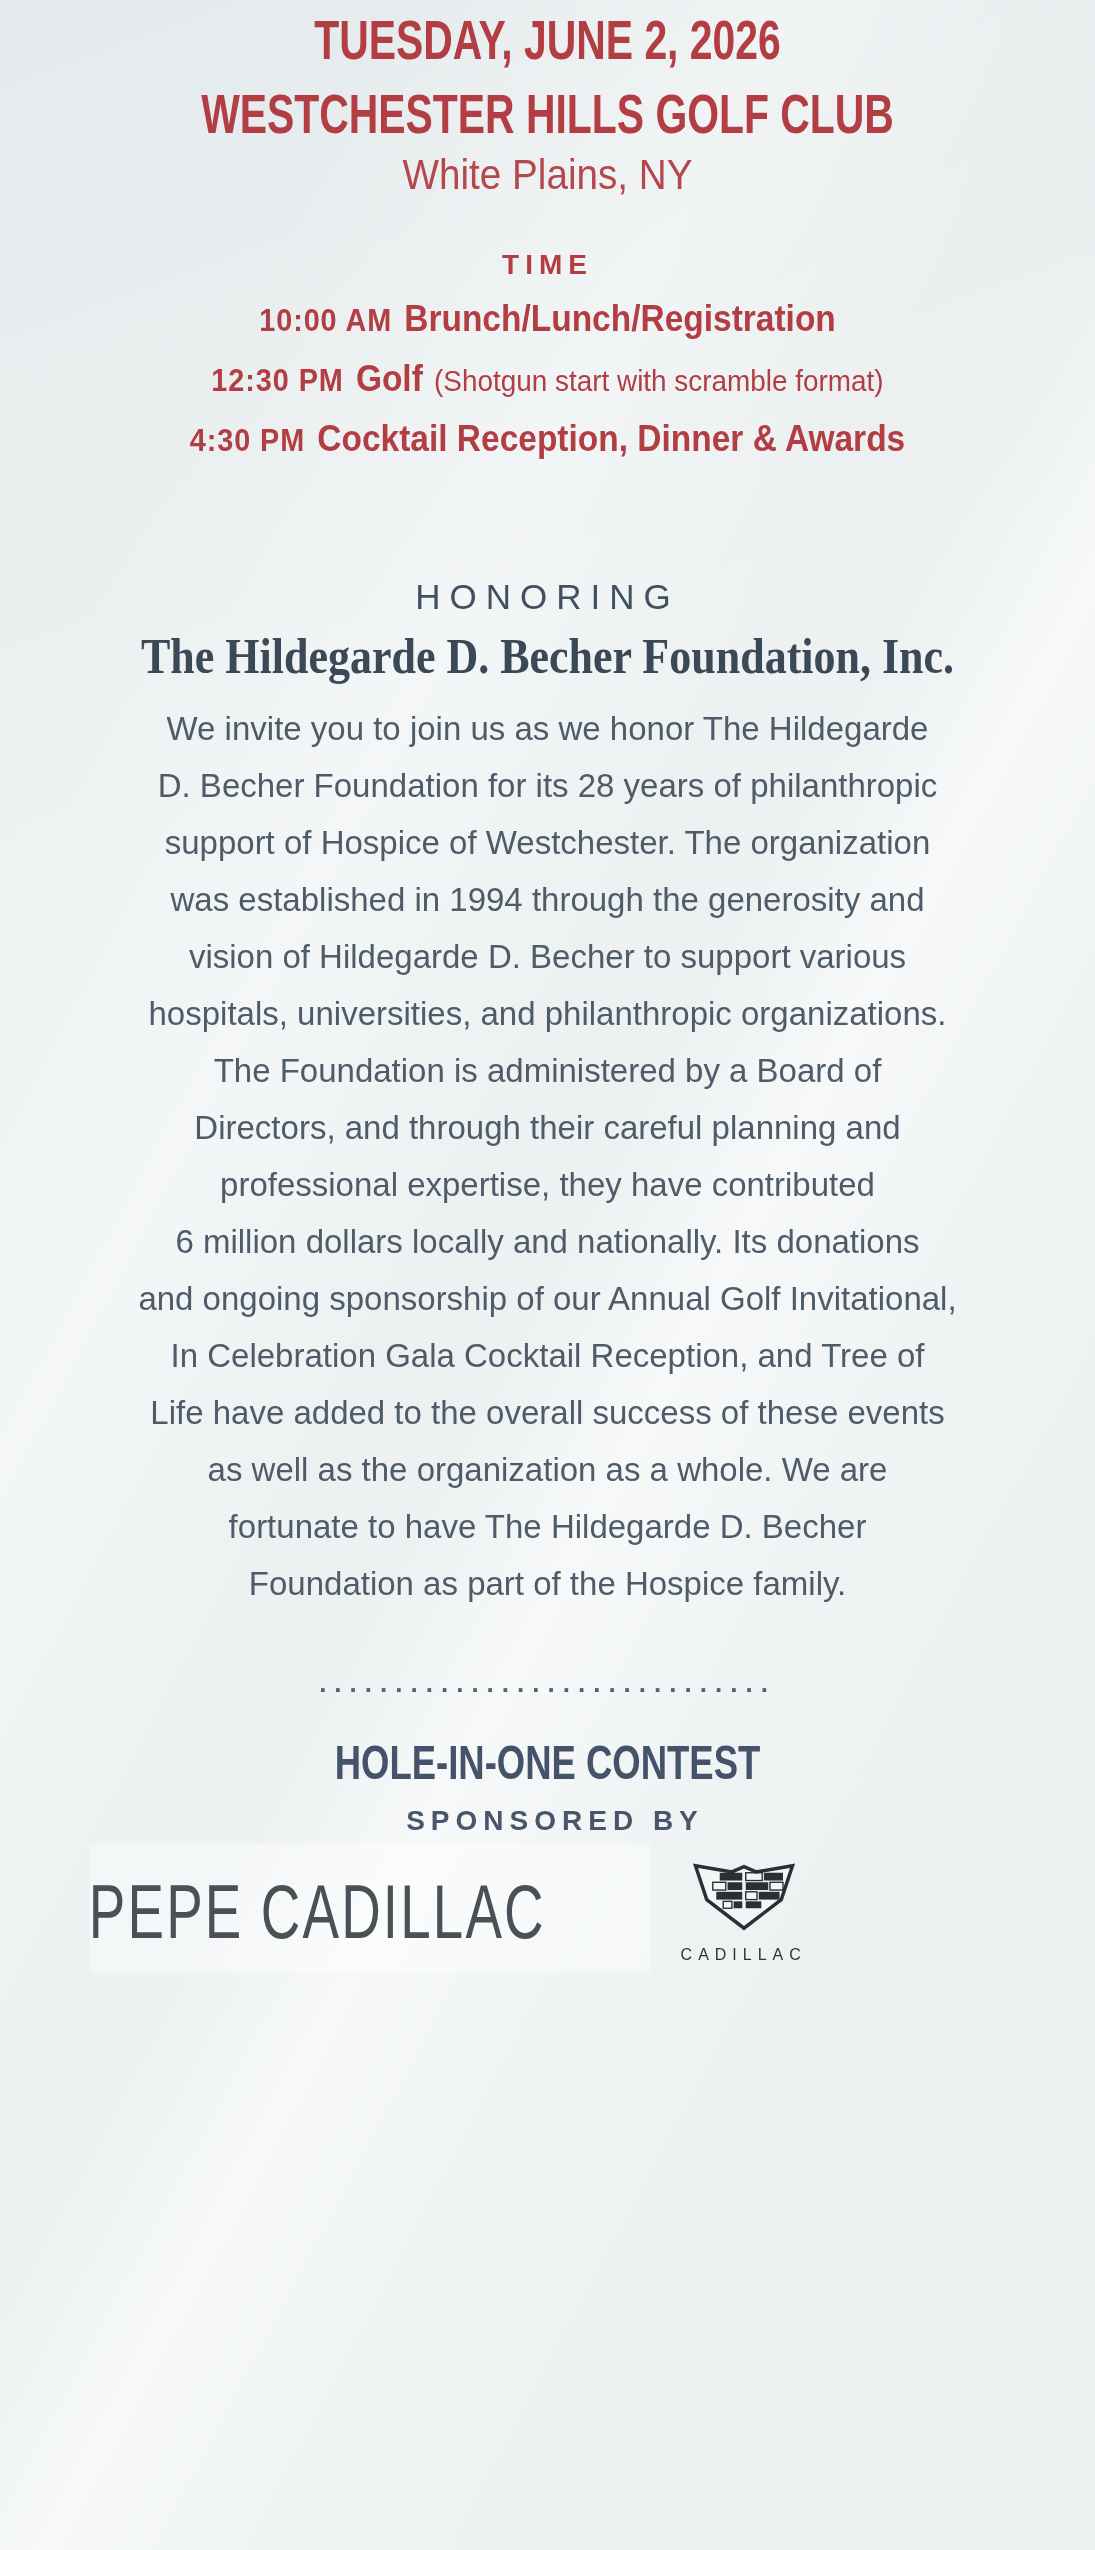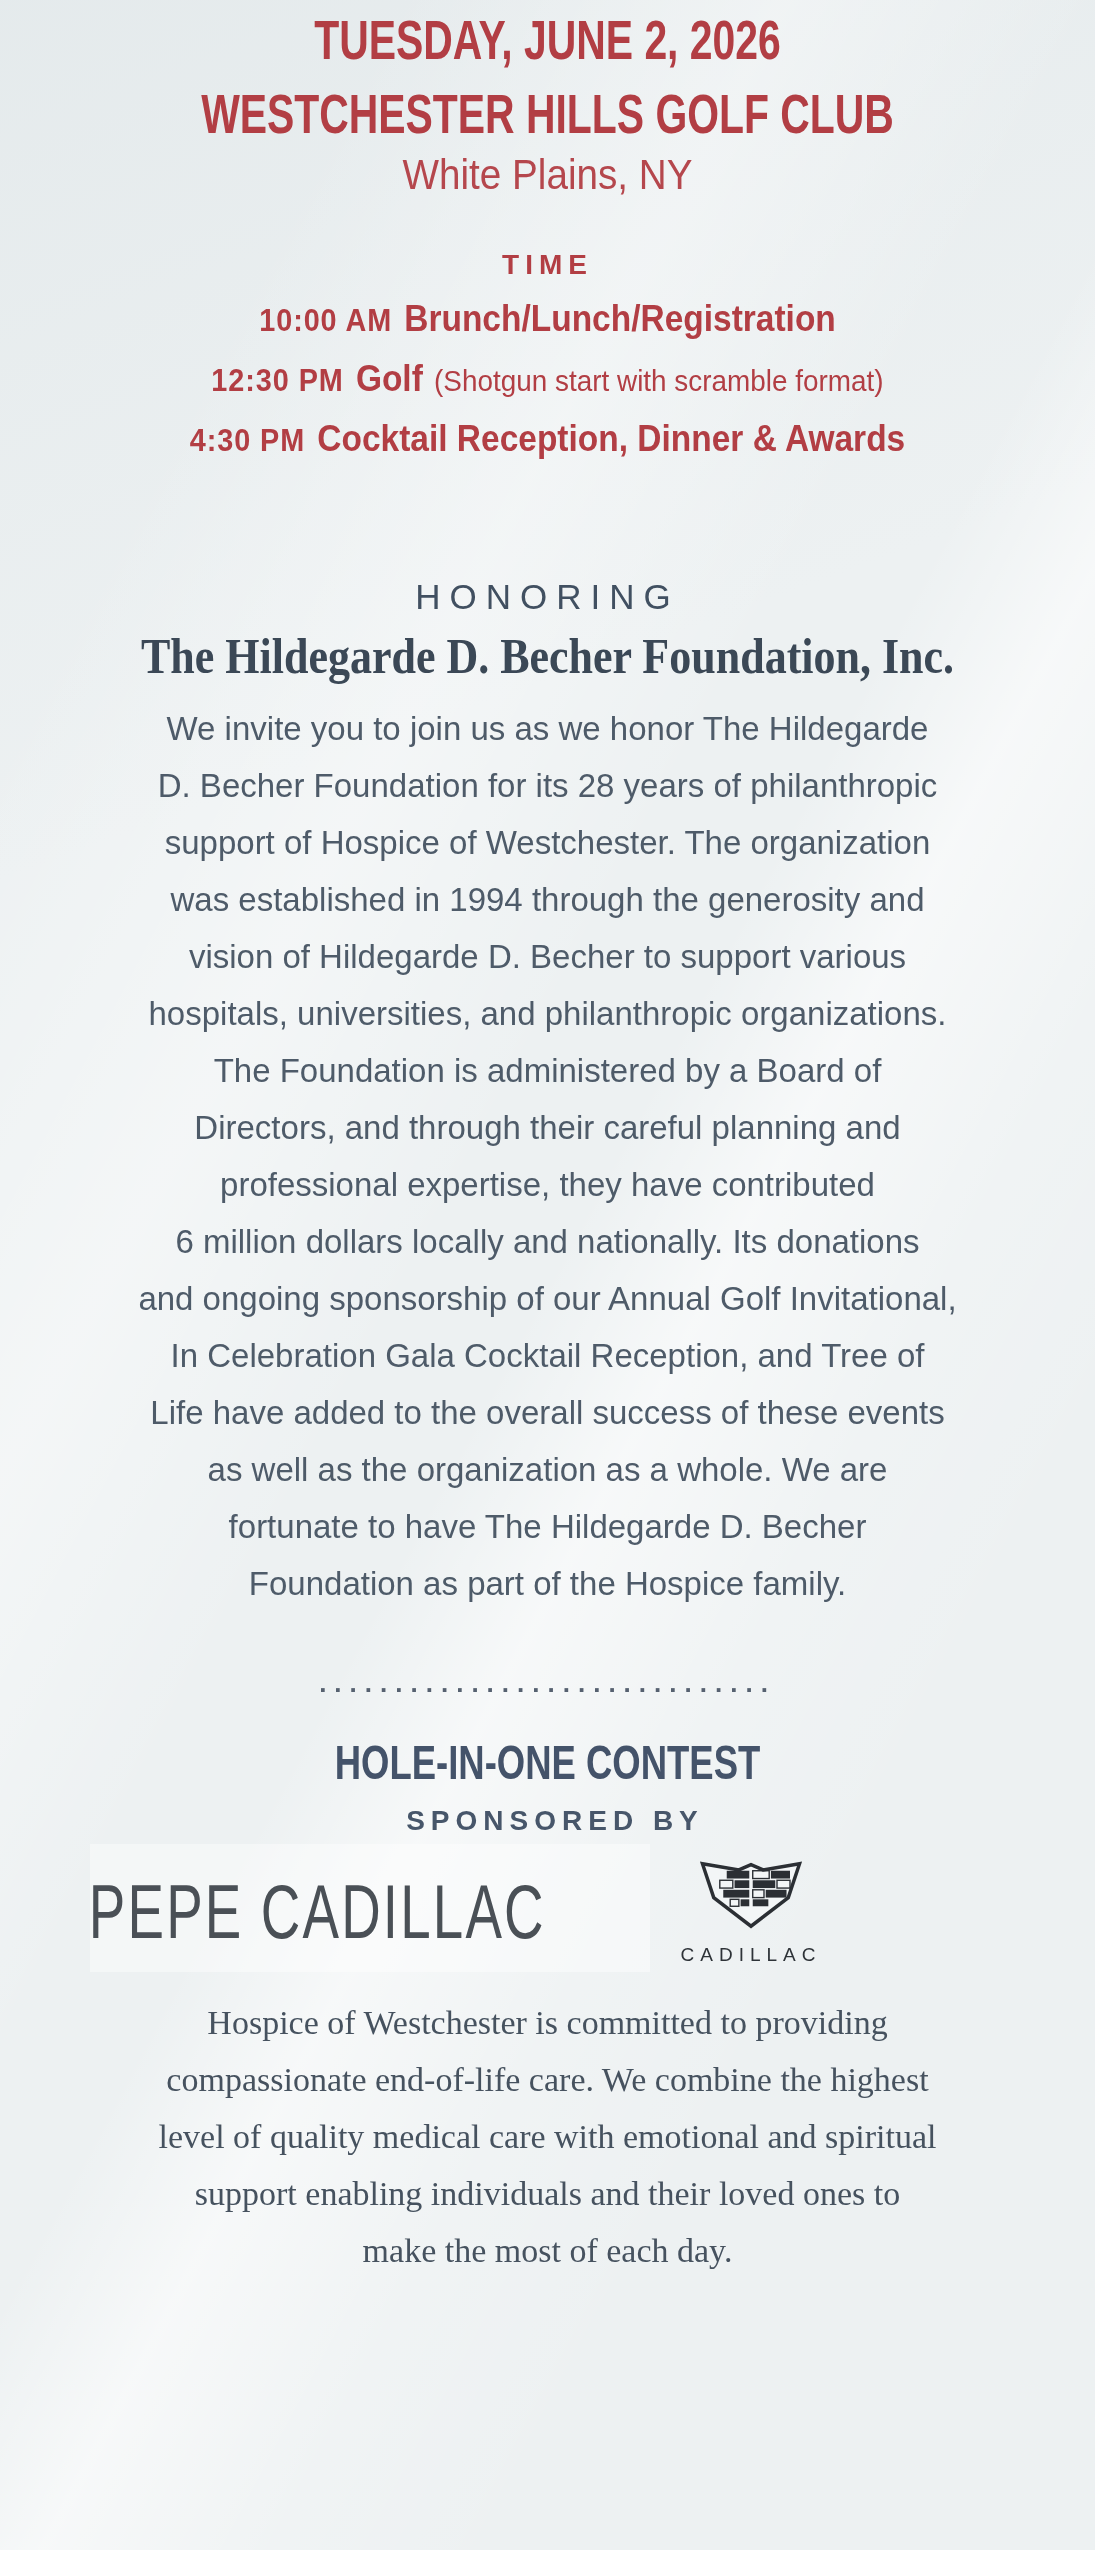--- a/index.html
+++ b/index.html
@@ -100,21 +100,21 @@
     font-size:76px;font-weight:400;
     color:#4a5056;letter-spacing:3px;
     transform:scaleX(.72);transform-origin:50% 50%;
     white-space:nowrap;
   }
   .sponsor-logo{
     position:relative;z-index:1;
     display:flex;flex-direction:column;align-items:center;gap:6px;
   }
   .cadillac-wordmark{
-    font-size:19px;font-weight:400;letter-spacing:6px;color:#2e3338;
+    font-size:16px;font-weight:400;letter-spacing:6px;color:#2e3338;
   }
   .footer-paragraph{
     margin:24px auto 0;
     width:1030px;
     font-family:"Liberation Serif", serif;
     font-size:34px;line-height:57px;font-weight:400;
     color:#46525f;
     white-space:pre-line;
   }
 </style>
@@ -190,19 +190,14 @@
             <rect x="37" y="50" width="10" height="8" fill="none" stroke="#2b2f34" stroke-width="1.6"></rect>
             <rect x="49" y="50" width="10" height="8" fill="#2b2f34"></rect>
             <rect x="63" y="50" width="18" height="8" fill="#2b2f34"></rect>
           </g>
         </svg>
       </span>
       <span class="cadillac-wordmark">CADILLAC</span>
     </div>
   </div>
 
-  <div class="footer-paragraph">Hospice of Westchester is committed to providing
-compassionate end-of-life care. We combine the highest
-level of quality medical care with emotional and spiritual
-support enabling individuals and their loved ones to
-make the most of each day.</div>
 
 </div>
 
 </body></html>

